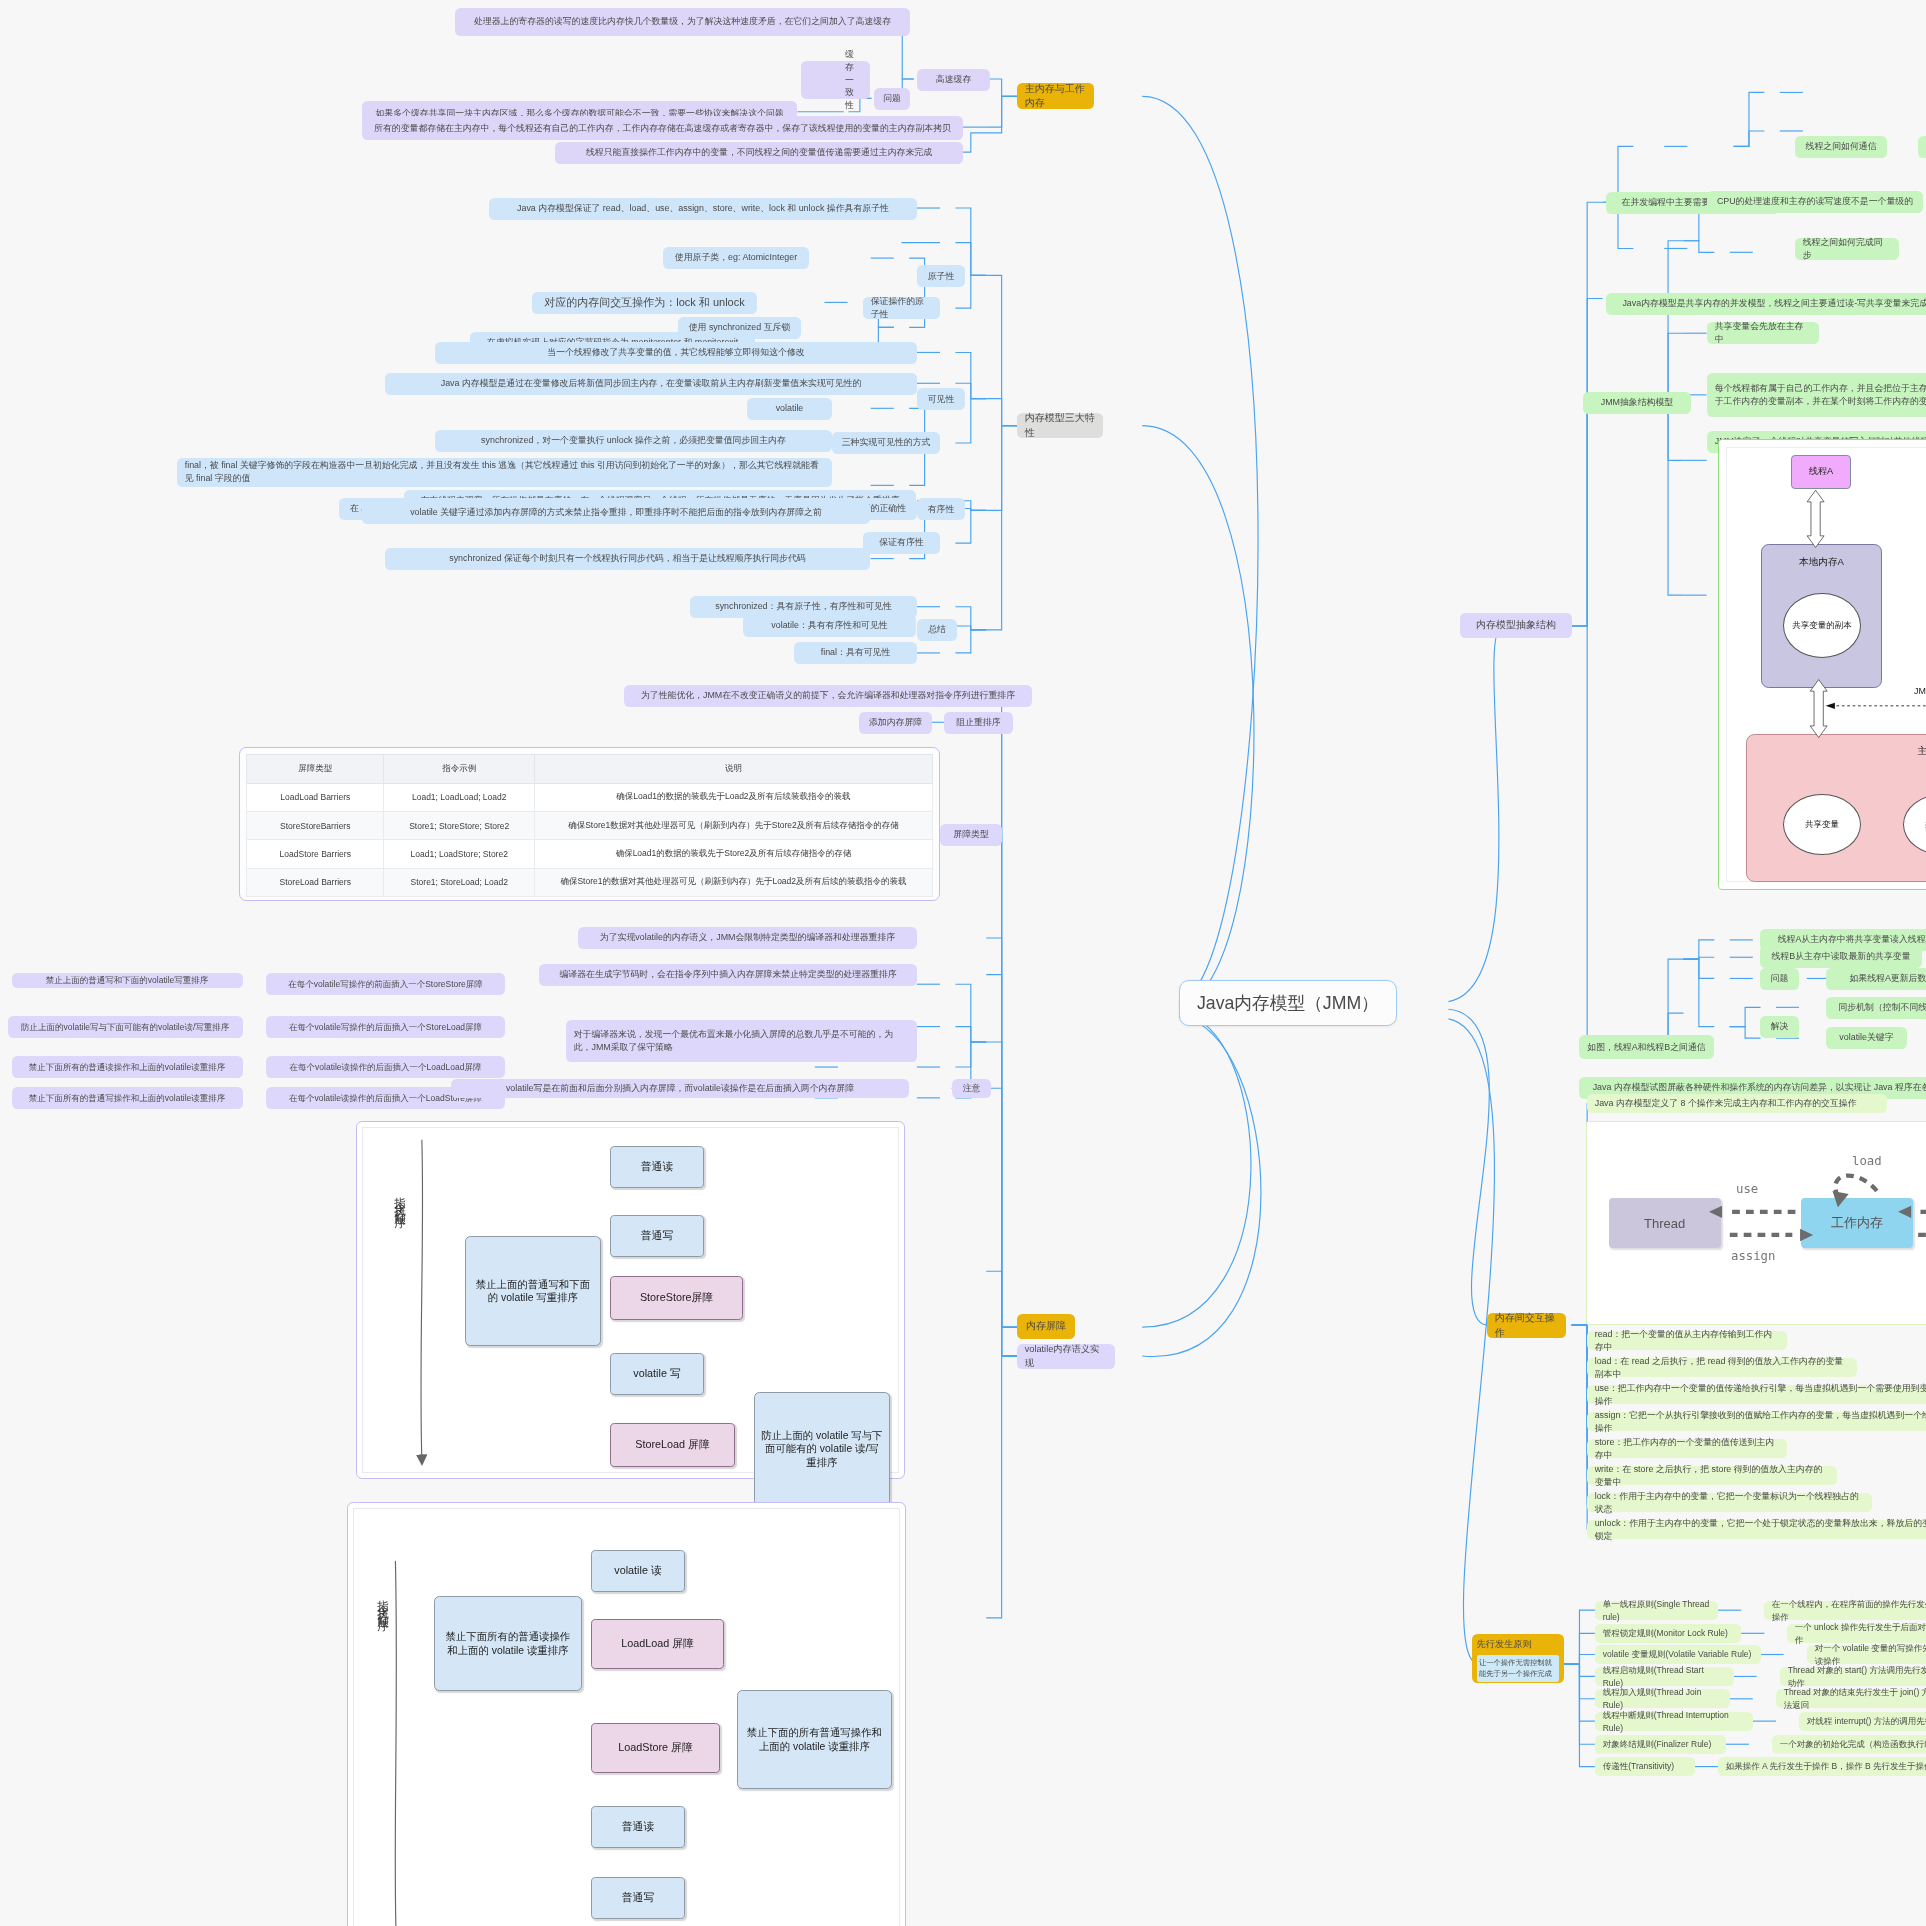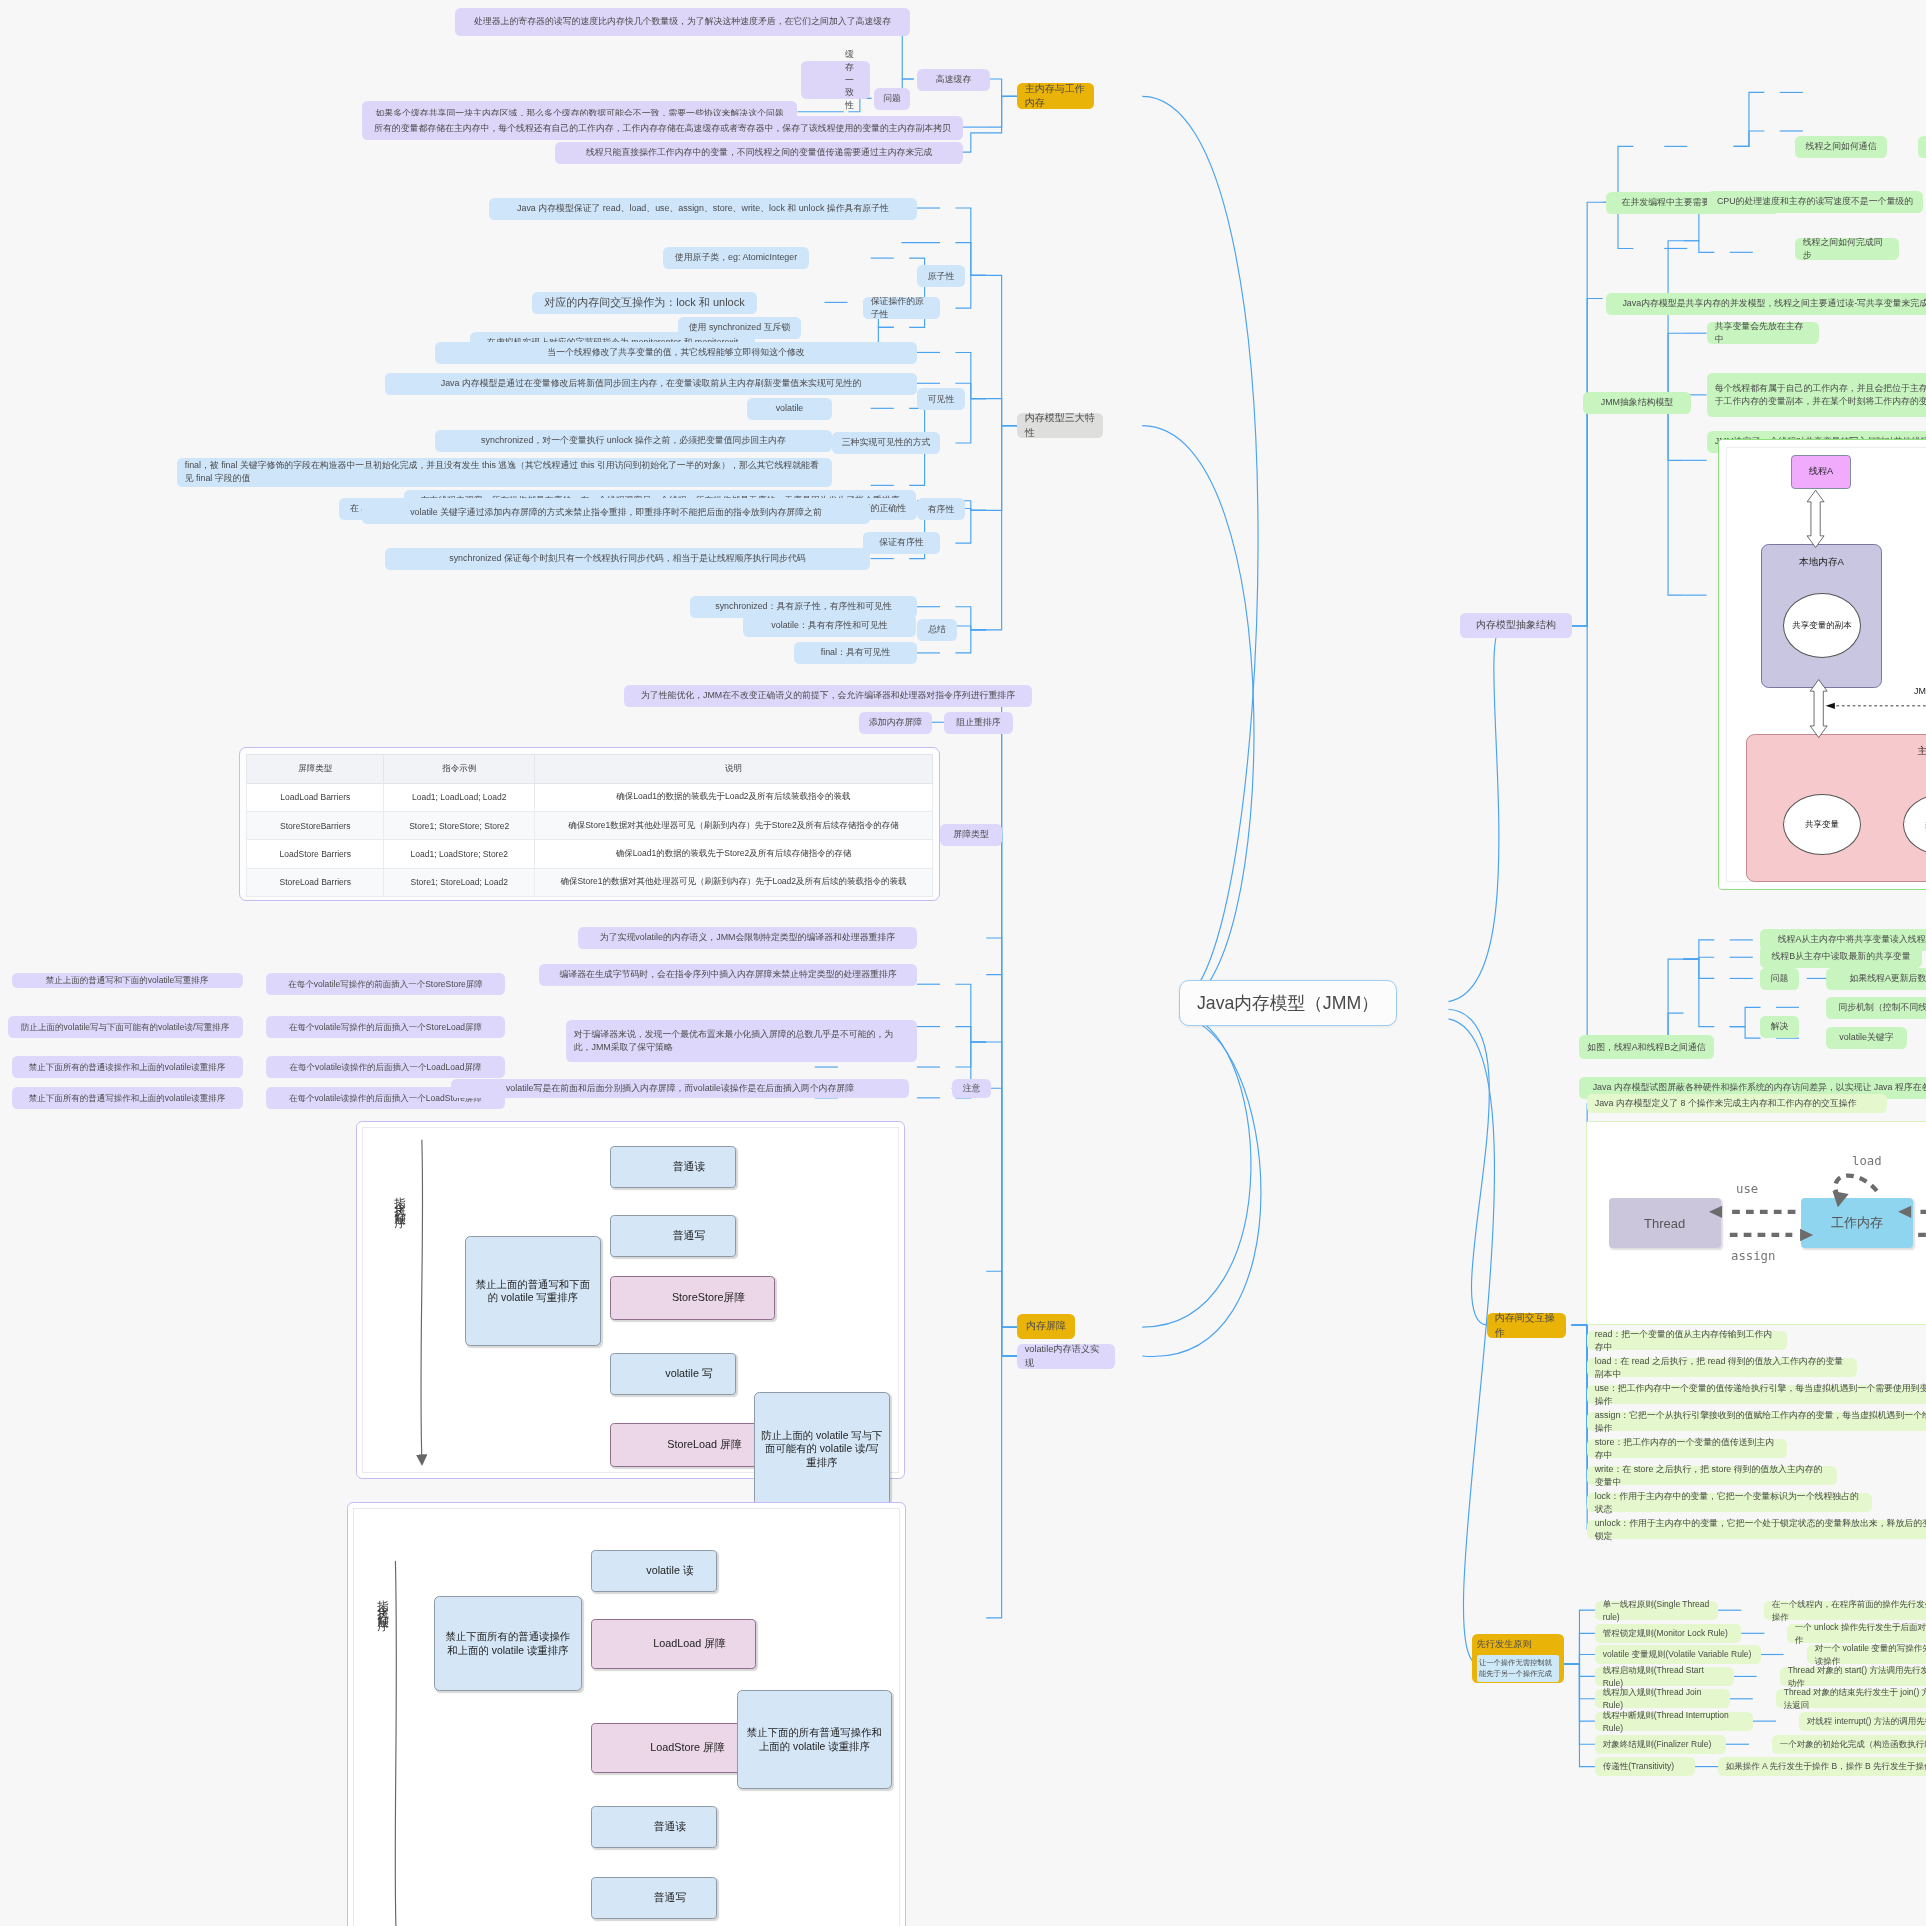--- a/index.html
+++ b/index.html
@@ -24,21 +24,21 @@
   table.barrier{border-collapse:collapse;width:100%;font-size:8.5px;}
   table.barrier th{background:#f1f3f6;border:0.4px solid #e2e6ea;padding:7.7px 3.9px;font-weight:normal;color:#3c3c3c;}
   table.barrier td{border:0.4px solid #e9ecef;padding:7.7px 4.6px;text-align:center;color:#3c3c3c;background:#fff;}
   table.barrier tr.alt td{background:#f7f9fa;}
   
   .framed{position:absolute;border:1.5px solid #c3bcf5;border-radius:6.2px;background:#ffffff;box-sizing:border-box;}
   .grid{position:absolute;inset:5.4px;background-image:linear-gradient(to right,#eceff3 0.4px,transparent 0.4px),
         linear-gradient(to bottom,#eceff3 0.4px,transparent 0.4px);background-size:17px 17px;border:0.4px solid #e7eaee;}
   .vlabel{position:absolute;writing-mode:vertical-rl;font-size:11.6px;letter-spacing:3.9px;color:#333;}
   .opbox{position:absolute;border:0.8px solid #8e9aa6;border-radius:4.6px;font-size:10.8px;display:flex;
-         align-items:center;justify-content:center;box-shadow:1.2px 1.2px 1.2px rgba(0,0,0,.16);color:#222;text-align:center;padding-left:32px;}
+         align-items:center;justify-content:center;box-shadow:1.2px 1.2px 1.2px rgba(0,0,0,.16);color:#222;text-align:center;}
   .op-blue{background:#d5e7f7;}
   .op-pink{background:#ecd7e8;border-color:#8f6f8d;}
   .callout{position:absolute;background:#d5e7f7;border:0.8px solid #8e9aa6;border-radius:5.4px;
            font-size:10.4px;line-height:1.3;padding:6.2px 5.4px;text-align:center;color:#222;
            box-shadow:1.2px 1.2px 1.2px rgba(0,0,0,.16);display:flex;align-items:center;justify-content:center;}
   
   .figgreen{position:absolute;border:1.5px solid #8de07a;border-radius:4.6px;background:#fff;box-sizing:border-box;}
   .fgrid{position:absolute;inset:7px;background-image:linear-gradient(to right,#eef1f4 0.4px,transparent 0.4px),
         linear-gradient(to bottom,#eef1f4 0.4px,transparent 0.4px);background-size:15.4px 15.4px;border:0.4px solid #eceff2;}
   .threadbox{position:absolute;background:#f0abfc;border:0.8px solid #7f8fa0;border-radius:3.9px;

